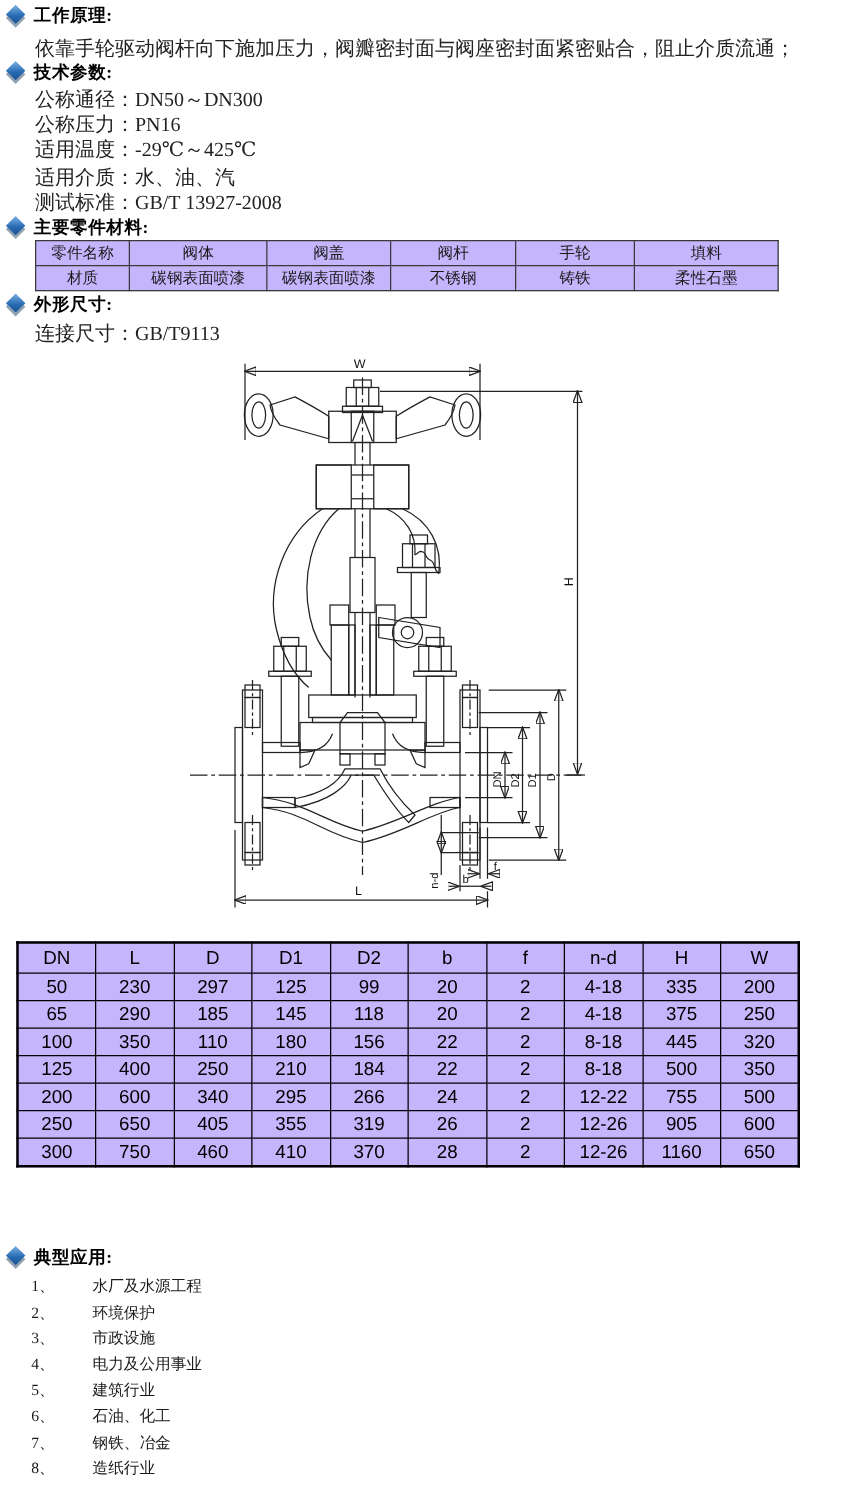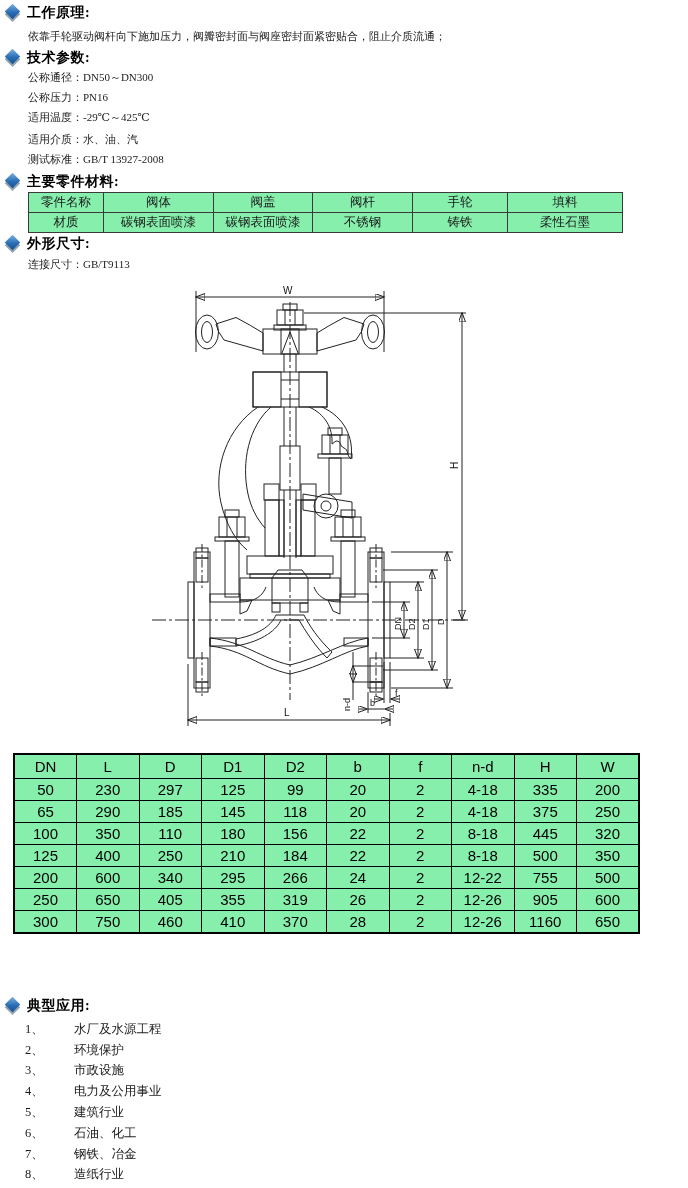--- a/index.html
+++ b/index.html
@@ -3,22 +3,22 @@
 <meta charset="utf-8">
 <style>
   html,body{margin:0;padding:0;background:#fff;}
   body{width:688px;height:1188px;position:relative;font-family:"Liberation Serif","DejaVu Serif",serif;color:#1a1a1a;}
   .page{position:absolute;inset:0;overflow:hidden;text-decoration:underline;}
   .sec-h{position:absolute;left:4px;height:18px;display:flex;align-items:center;}
   .dia{width:11px;height:11px;flex:none;margin:0 9px 3px 3px;transform:rotate(45deg);
        background:linear-gradient(135deg,#7db2e2 0%,#2a6db5 55%,#17508f 100%);
        box-shadow:2px 2px 0 #93a2b0;}
   .sec-title{font-weight:bold;font-size:14px;color:#000;letter-spacing:.5px;}
-  .txt{position:absolute;left:28px;font-size:11px;white-space:nowrap;color:#222;}
-  table{border-collapse:collapse;position:absolute;table-layout:fixed;background:#86efac;}
+  .txt{position:absolute;left:28px;font-size:16px;white-space:nowrap;color:#222;}
+  table{border-collapse:collapse;position:absolute;table-layout:fixed;background:#c4b5fd;}
   .mat-table{left:28px;top:192px;width:594px;font-size:12.5px;}
   .mat-table td{border:1px solid #3a3a3a;height:19px;text-align:center;padding:0;overflow:hidden;}
   .dim-table{left:13px;top:753px;width:627px;border:2px solid #000;
              font-family:"Liberation Sans","DejaVu Sans",sans-serif;font-size:15px;color:#000;}
   .dim-table td{border:1px solid #000;height:21px;text-align:center;padding:0;}
   .dim-table tr.head td{height:23px;}
   .apps{position:absolute;left:25px;top:1019px;}
   .app-item{height:20.8px;display:flex;align-items:center;font-size:12.5px;}
   .app-num{width:24px;flex:none;}
   .app-label{margin-left:25px;white-space:nowrap;}

